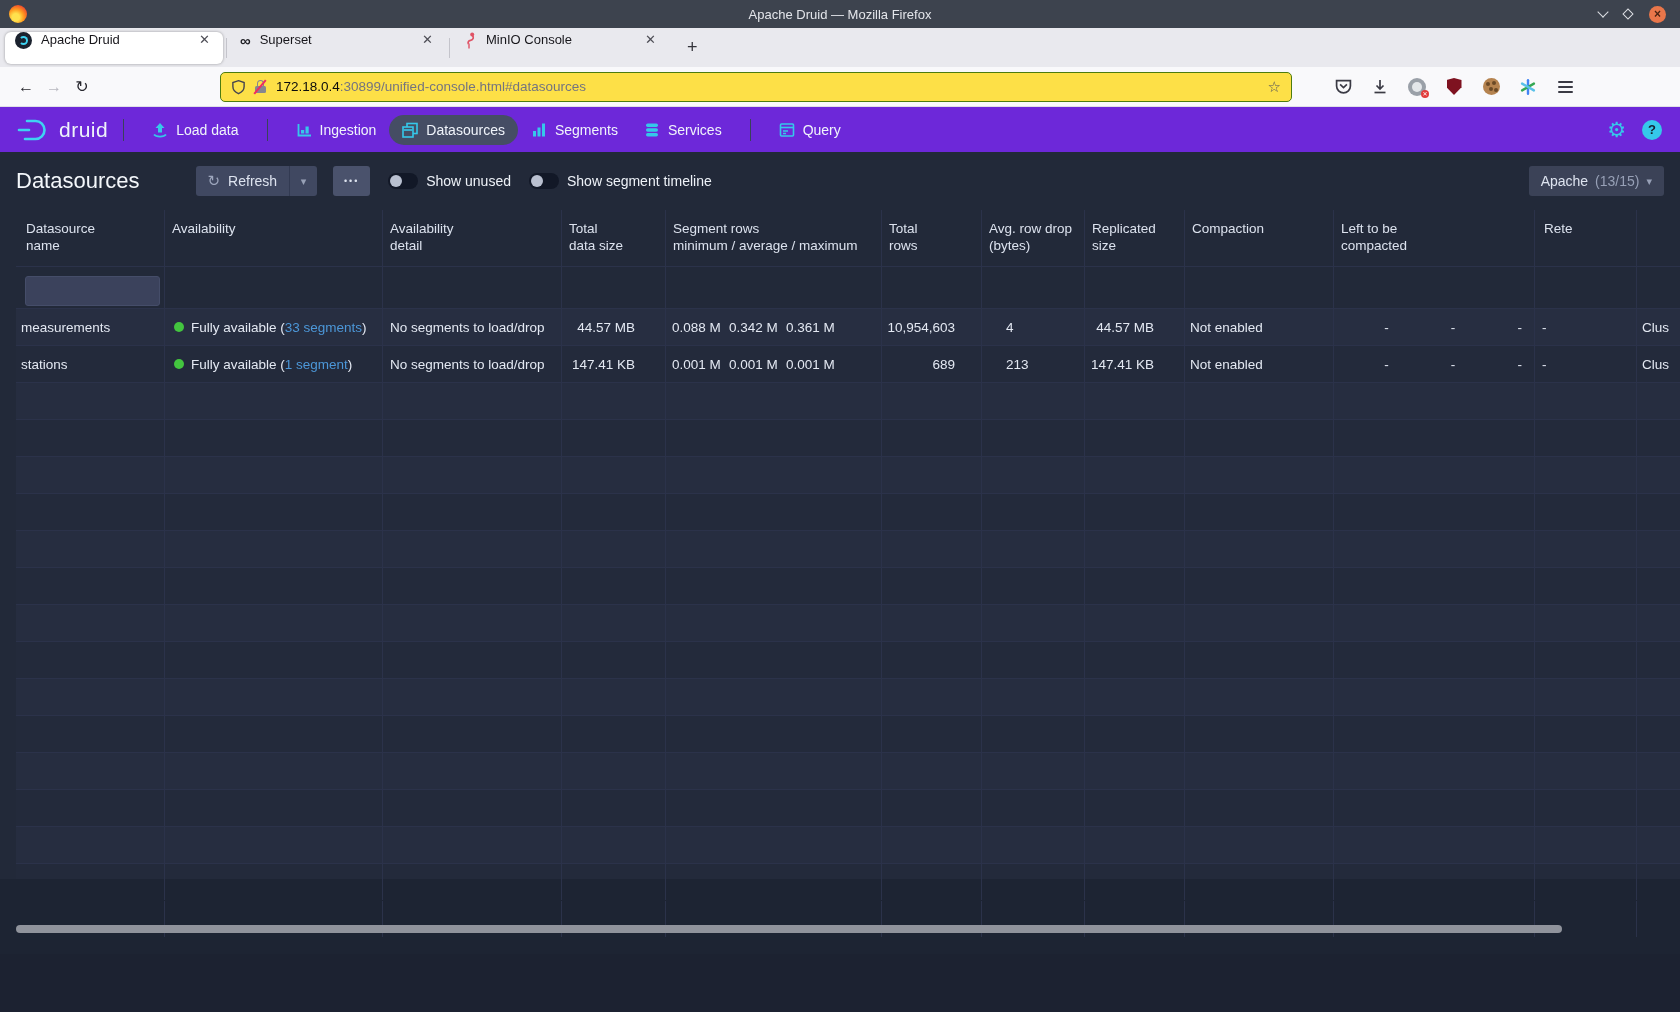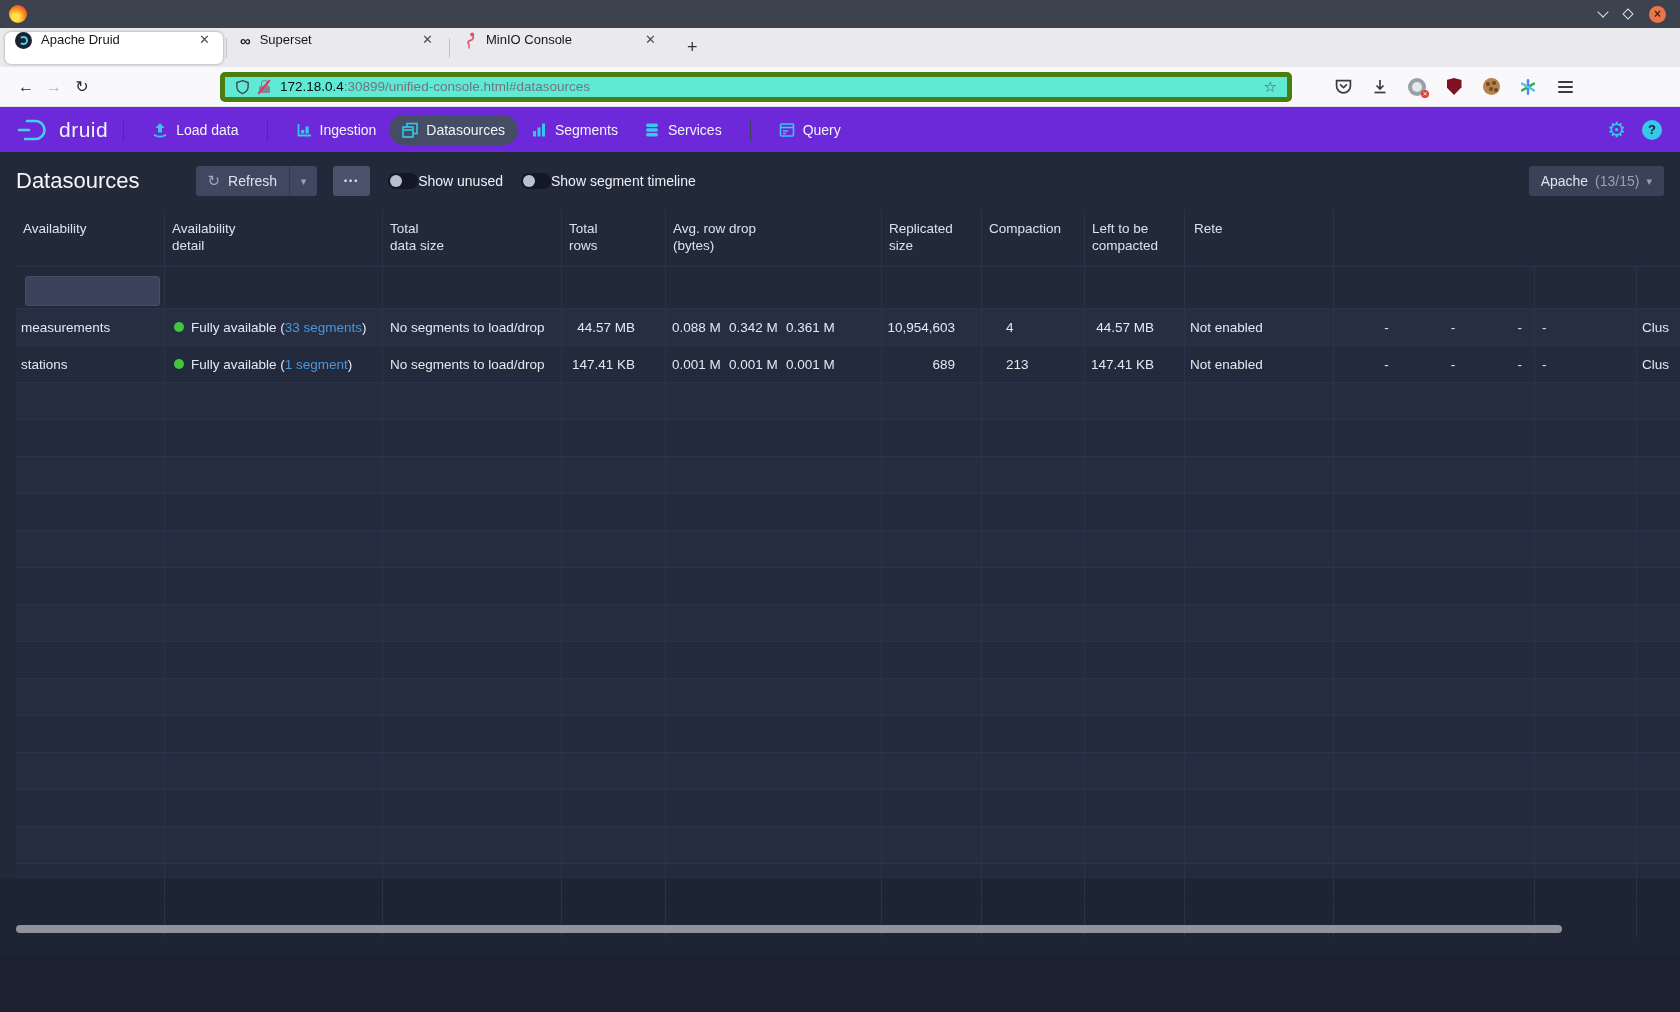--- a/index.html
+++ b/index.html
@@ -26,21 +26,21 @@
   .tab .tclose{color:#4d4d55;font-size:13px;padding:0 3px}
   .favicon-druid{width:17px;height:17px;border-radius:50%;background:#1b222e;position:relative;flex:none}
   .favicon-druid::after{content:"";position:absolute;inset:4px;border:2px solid #3ed3f2;border-left-color:transparent;border-radius:50%}
   .favicon-inf{font-size:15px;font-weight:bold;color:#1d1d22;flex:none}
   .newtab{font-size:18px;color:#33333a;margin-left:12px;padding:0 6px}
 
   
   .urlbar{height:40px;background:#f9f9fb;border-bottom:1px solid #e0e0e6;display:flex;align-items:center;padding:0 12px}
   .navbtn{width:28px;height:28px;display:flex;align-items:center;justify-content:center;font-size:16px;color:#27272e;border-radius:4px}
   .navbtn.disabled{color:#b7b7bf}
-  .urlfield{margin-left:124px;width:1072px;height:30px;background:#5eead4;border:5px solid #4d7c0f;border-radius:5px;display:flex;align-items:center;padding:0 10px;font-size:13.5px}
+  .urlfield{margin-left:124px;width:1072px;height:30px;background:#fde047;border:1px solid #4d7c0f;border-radius:5px;display:flex;align-items:center;padding:0 10px;font-size:13.5px}
   .urltext{margin-left:9px;white-space:nowrap;overflow:hidden}
   .urlhost{color:#0c0c0d}
   .urlrest{color:#74747f}
   .star{margin-left:auto;font-size:15px;color:#51515c}
   .locky{position:relative;width:13px;height:14px;margin-left:8px}
   .locky .body{position:absolute;bottom:1px;left:1px;width:11px;height:7px;background:#86868f;border-radius:1.5px}
   .locky .shackle{position:absolute;top:0;left:3px;width:7px;height:7px;border:1.6px solid #86868f;border-bottom:none;border-radius:4px 4px 0 0}
   .locky .slash{position:absolute;left:5px;top:-2px;width:2px;height:18px;background:#ef2c62;transform:rotate(40deg)}
   .toolicons{display:flex;align-items:center;gap:15px;margin-left:40px}
   .ticon{width:22px;height:22px;display:flex;align-items:center;justify-content:center}
@@ -66,21 +66,21 @@
 
   
   .main{background:#222939;height:727px}
   .pagehdr{height:58px;display:flex;align-items:center}
   .ptitle{margin-left:16px;font-size:22px;color:#f4f7fb}
   .btn{height:30px;background:#404861;color:#dde3ef;font-size:14px;display:flex;align-items:center;border-radius:3px}
   .refresh-main{margin-left:56px;padding:0 12px;border-radius:3px 0 0 3px;gap:8px}
   .refresh-caret{width:28px;justify-content:center;border-radius:0 3px 3px 0;border-left:1px solid #323a52;color:#9da6bd}
   .ricon{color:#9da6bd;font-size:15px}
   .morebtn{margin-left:16px;width:37px;justify-content:center;background:#4a526c;letter-spacing:2px;font-size:9px}
-  .tgl{display:flex;align-items:center;gap:0;margin-left:18px;font-size:14px;color:#eef2f8}
+  .tgl{display:flex;align-items:center;gap:8px;margin-left:18px;font-size:14px;color:#eef2f8}
   .track{width:30px;height:16px;border-radius:9px;background:#121827;position:relative;flex:none}
   .track::after{content:"";position:absolute;left:2px;top:2px;width:12px;height:12px;border-radius:50%;background:#b9c0d0}
   .colbtn{margin-left:auto;margin-right:16px;padding:0 12px;background:#3b4257;gap:7px}
   .colcount{color:#97a0b6}
   .caret{color:#97a0b6;font-size:11px}
 
   
   .tbl{margin-left:16px;width:1781px;color:#e3e8f2;font-size:13.5px}
   .trow{display:grid;grid-template-columns:149px 218px 179px 104px 216px 100px 103px 100px 149px 201px 102px 160px;border-bottom:1px solid #2b324a}
   .td{border-right:1px solid #2b324a;display:flex;align-items:center;overflow:hidden;white-space:nowrap}
@@ -119,20 +119,21 @@
 
   svg{display:block}
 </style>
 </head>
 <body>
 
 <div class="screen">
 
   <div class="titlebar">
     <div class="fxlogo"></div>
+    <div class="wtitle">Apache Druid — Mozilla Firefox</div>
     <div class="winctl">
       <div class="chev"></div>
       <div class="diam"></div>
       <div class="closebtn">×</div>
     </div>
   </div>
 
   <div class="tabbar">
     <div class="tab active">
       <span class="favicon-druid"></span>
@@ -306,31 +307,39 @@
       <div class="btn colbtn">
         <span>Apache</span>
         <span class="colcount">(13/15)</span>
         <span class="caret">▾</span>
       </div>
     </div>
 
     <div class="tbl">
 
       <div class="trow thead">
+        <div class="td c0">
+            <div>Datasource</div>
+            <div>name</div>
+          </div>
         <div class="td">
             <div>Availability</div>
             <div></div>
           </div>
         <div class="td">
             <div>Availability</div>
             <div>detail</div>
           </div>
         <div class="td">
             <div>Total</div>
             <div>data size</div>
+          </div>
+        <div class="td">
+            <div>Segment rows</div>
+            <div>minimum / average / maximum</div>
           </div>
         <div class="td">
             <div>Total</div>
             <div>rows</div>
           </div>
         <div class="td">
             <div>Avg. row drop</div>
             <div>(bytes)</div>
           </div>
         <div class="td">

